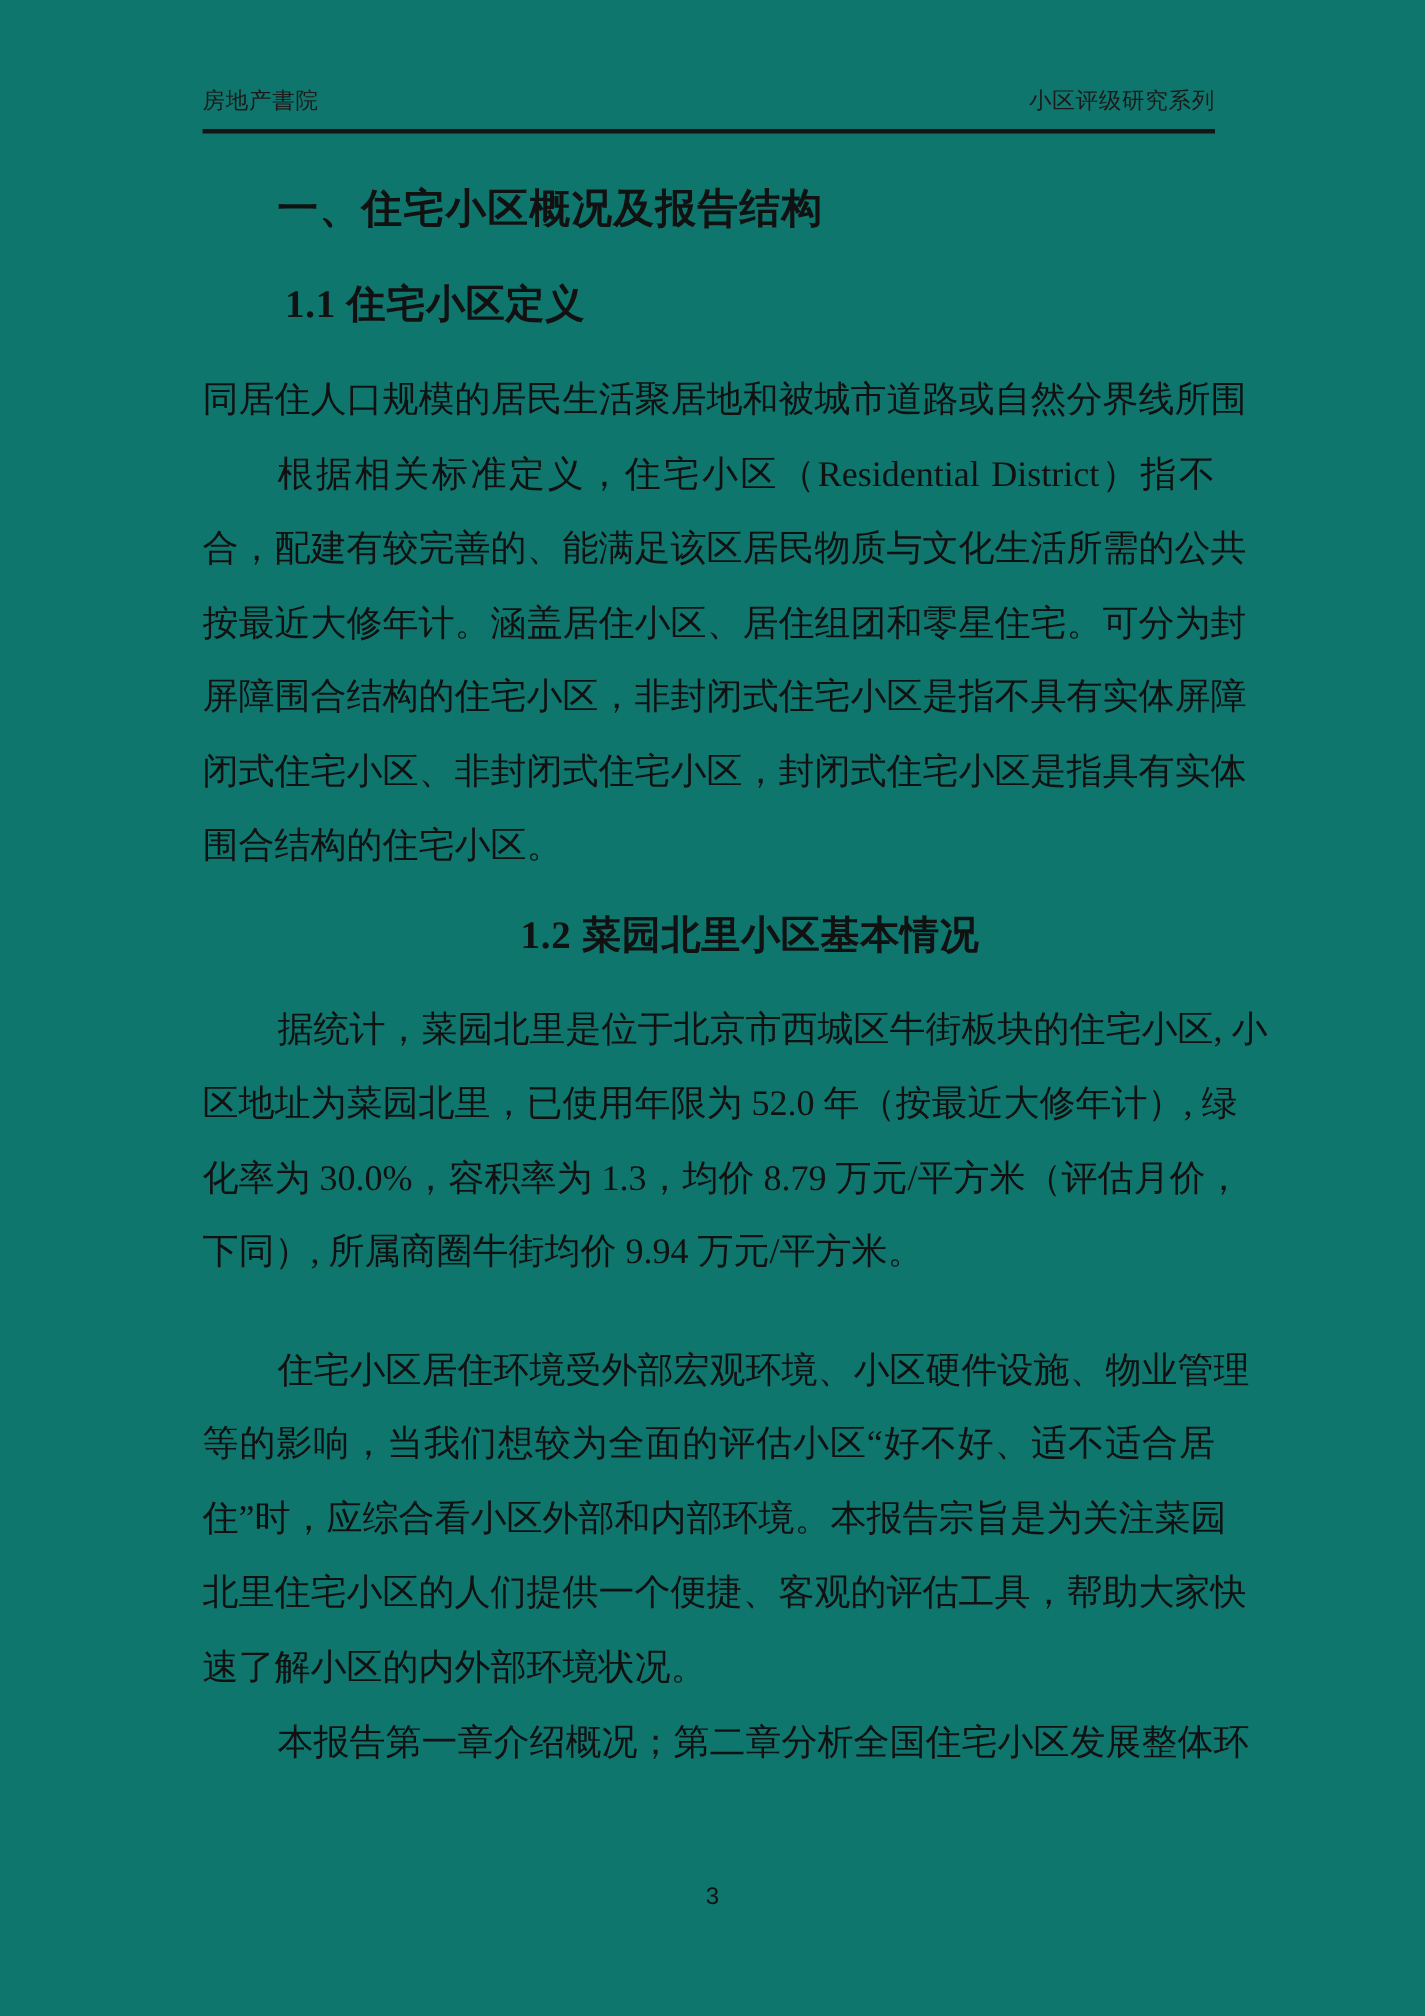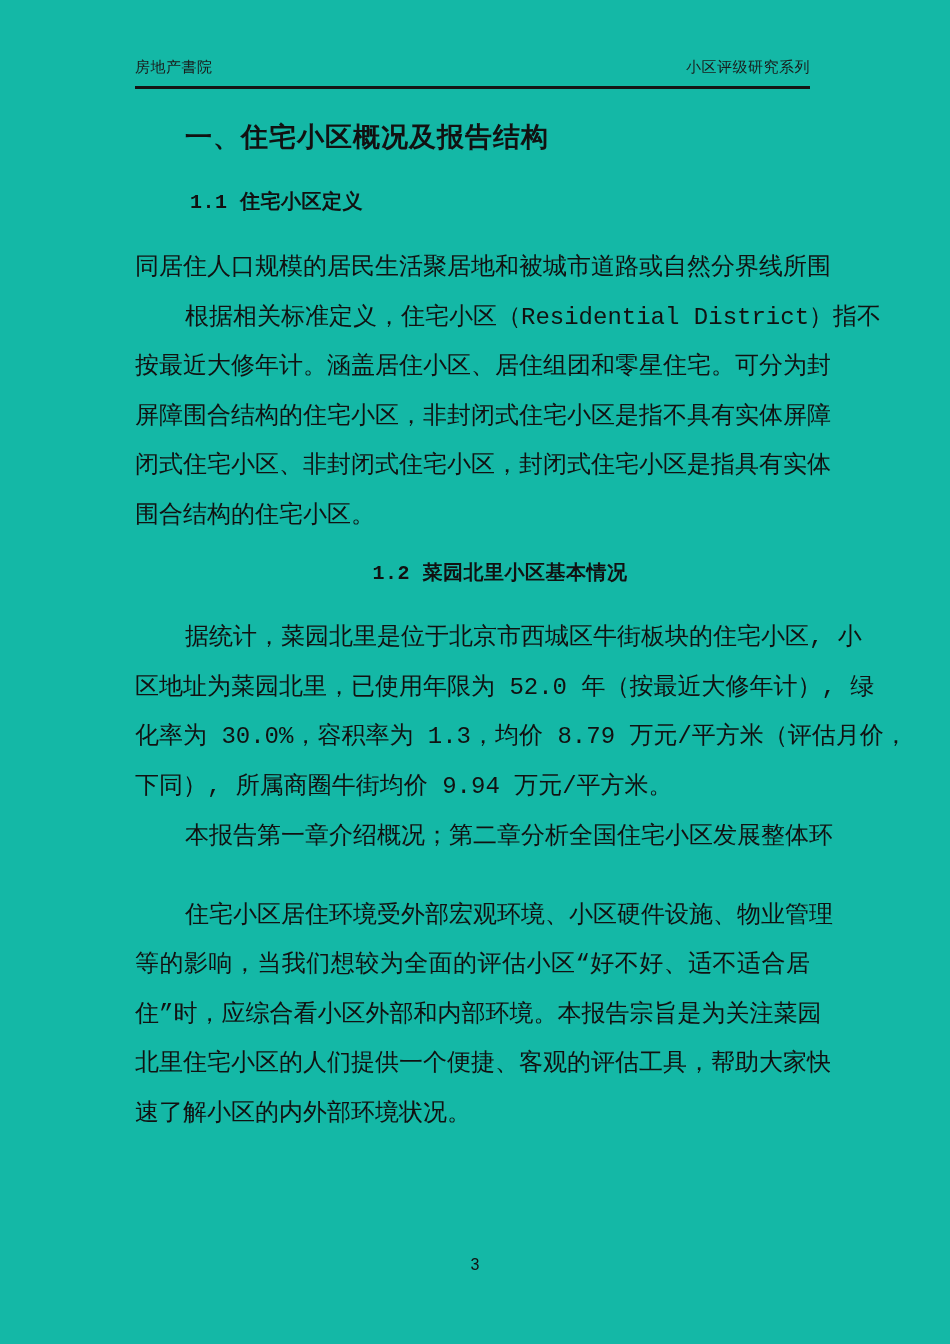--- a/index.html
+++ b/index.html
@@ -4,21 +4,21 @@
 <style>
   html, body {
     margin: 0;
     padding: 0;
     background: #ffffff;
   }
   .page {
     position: relative;
     width: 950px;
     height: 1344px;
-    background: #14b8a6;
+    background: #0f766e;
     color: #111111;
     font-family: "Liberation Serif", serif;
     overflow: hidden;
   }
   
   .header {
     position: absolute;
     left: 135px;
     right: 140px;
     top: 58px;
@@ -37,32 +37,31 @@
     top: 86px;
     height: 0;
     border-top: 3px solid #151515;
   }
   
   .content {
     position: absolute;
     left: 135px;
     top: 90px;
     width: 675px;
-    font-family: Liberation Mono, monospace;
   }
   .h1 {
     margin: 32px 0 0 50px;
     font-size: 27px;
     line-height: 34px;
     font-weight: bold;
     letter-spacing: 1px;
   }
   .h2 {
     margin: 0 0 0 55px;
-    font-size: 20px;
+    font-size: 26px;
     line-height: 30px;
     font-weight: bold;
     letter-spacing: 0.5px;
   }
   .h2.mt-a { margin-top: 32px; }
   .h2.mt-b { margin-top: 19px; text-align: center; }
   .para { font-size: 24px; }
   .para.mt-p1 { margin-top: 25px; }
   .para.mt-p2 { margin-top: 24px; }
   .para.mt-p3 { margin-top: 29px; }
@@ -101,39 +100,40 @@
   </div>
   <div class="rule"></div>
 
   <div class="content">
     <div class="h1">一、住宅小区概况及报告结构</div>
     <div id="sections">
         <div class="h2 mt-a">1.1 住宅小区定义</div>
         <div class="para mt-p1">
           <div class="line">同居住人口规模的居民生活聚居地和被城市道路或自然分界线所围</div>
           <div class="line first">根据相关标准定义，住宅小区（Residential District）指不</div>
+          <div class="line">合，配建有较完善的、能满足该区居民物质与文化生活所需的公共</div>
           <div class="line">按最近大修年计。涵盖居住小区、居住组团和零星住宅。可分为封</div>
           <div class="line">屏障围合结构的住宅小区，非封闭式住宅小区是指不具有实体屏障</div>
           <div class="line">闭式住宅小区、非封闭式住宅小区，封闭式住宅小区是指具有实体</div>
           <div class="line end">围合结构的住宅小区。</div>
         </div>
         <div class="h2 mt-b">1.2 菜园北里小区基本情况</div>
         <div class="para mt-p2">
           <div class="line first">据统计，菜园北里是位于北京市西城区牛街板块的住宅小区, 小</div>
           <div class="line">区地址为菜园北里，已使用年限为 52.0 年（按最近大修年计）, 绿</div>
           <div class="line">化率为 30.0%，容积率为 1.3，均价 8.79 万元/平方米（评估月价，</div>
           <div class="line end">下同）, 所属商圈牛街均价 9.94 万元/平方米。</div>
         </div>
-        <div class="para mt-p4">
-          <div class="line first">本报告第一章介绍概况；第二章分析全国住宅小区发展整体环</div>
-        </div>
         <div class="para mt-p3">
           <div class="line first">住宅小区居住环境受外部宏观环境、小区硬件设施、物业管理</div>
           <div class="line">等的影响，当我们想较为全面的评估小区“好不好、适不适合居</div>
           <div class="line">住”时，应综合看小区外部和内部环境。本报告宗旨是为关注菜园</div>
           <div class="line">北里住宅小区的人们提供一个便捷、客观的评估工具，帮助大家快</div>
           <div class="line end">速了解小区的内外部环境状况。</div>
+        </div>
+        <div class="para mt-p4">
+          <div class="line first">本报告第一章介绍概况；第二章分析全国住宅小区发展整体环</div>
         </div>
       </div>
   </div>
 
   <div class="page-number">3</div>
 </div>
 
 </body></html>

